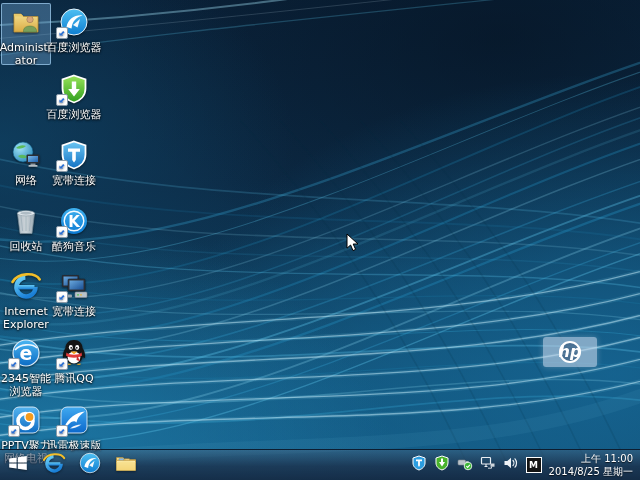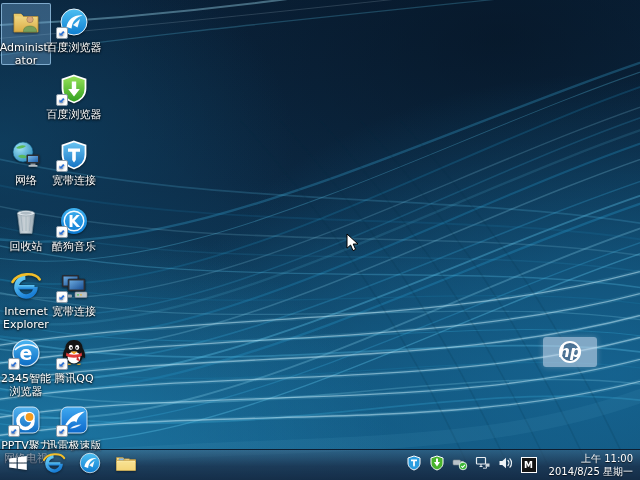--- a/index.html
+++ b/index.html
@@ -41,21 +41,21 @@
   .taskbar{position:absolute;left:0;right:0;bottom:0;height:31px;
     background:linear-gradient(180deg,rgba(70,98,126,.45) 0%,rgba(28,46,72,.78) 55%,rgba(20,36,60,.85) 100%);
     border-top:1px solid rgba(8,18,34,.6);display:flex;align-items:center;box-sizing:border-box;}
   .tb-left{display:flex;align-items:center;height:100%;}
   .tb-btn{width:36px;height:31px;display:flex;align-items:center;justify-content:center;}
   .tb-btn svg{filter:drop-shadow(0 1px 1px rgba(0,0,0,.4));}
   .tray{margin-left:auto;display:flex;align-items:center;gap:7px;padding-right:7px;height:100%;}
   .tray-icon{width:16px;height:16px;display:flex;align-items:center;justify-content:center;}
   .im-box{width:14px;height:14px;background:#141414;border:1.5px solid #fff;color:#fff;
     font-size:9px;font-weight:bold;display:flex;align-items:center;justify-content:center;box-sizing:content-box;}
-  .clock{text-align:right;font-size:10px;color:#fff;line-height:13px;margin-left:5px;
+  .clock{text-align:right;font-size:10px;color:#fff;line-height:13px;
     text-shadow:0 1px 1px rgba(0,0,0,.7);white-space:nowrap;}
 </style>
 </head>
 <body>
 
 <div class="screen">
   <div class="wallpaper">
     <svg id="streaks" width="640" height="480" viewBox="0 0 640 480">
         <path d="M-30 235 C170 275 430 129.48453020493616 680 49.48453020493616" stroke="#39aedd" stroke-width="2.4" opacity="0.2954635365253489" fill="none"></path>
         <path d="M-30 253.2531413660763 C170 299.7594240982289 430 138.7078349719086 680 58.707834971908596" stroke="#5cc6ec" stroke-width="1.0310730094148313" opacity="0.3034089998027776" fill="none"></path>

